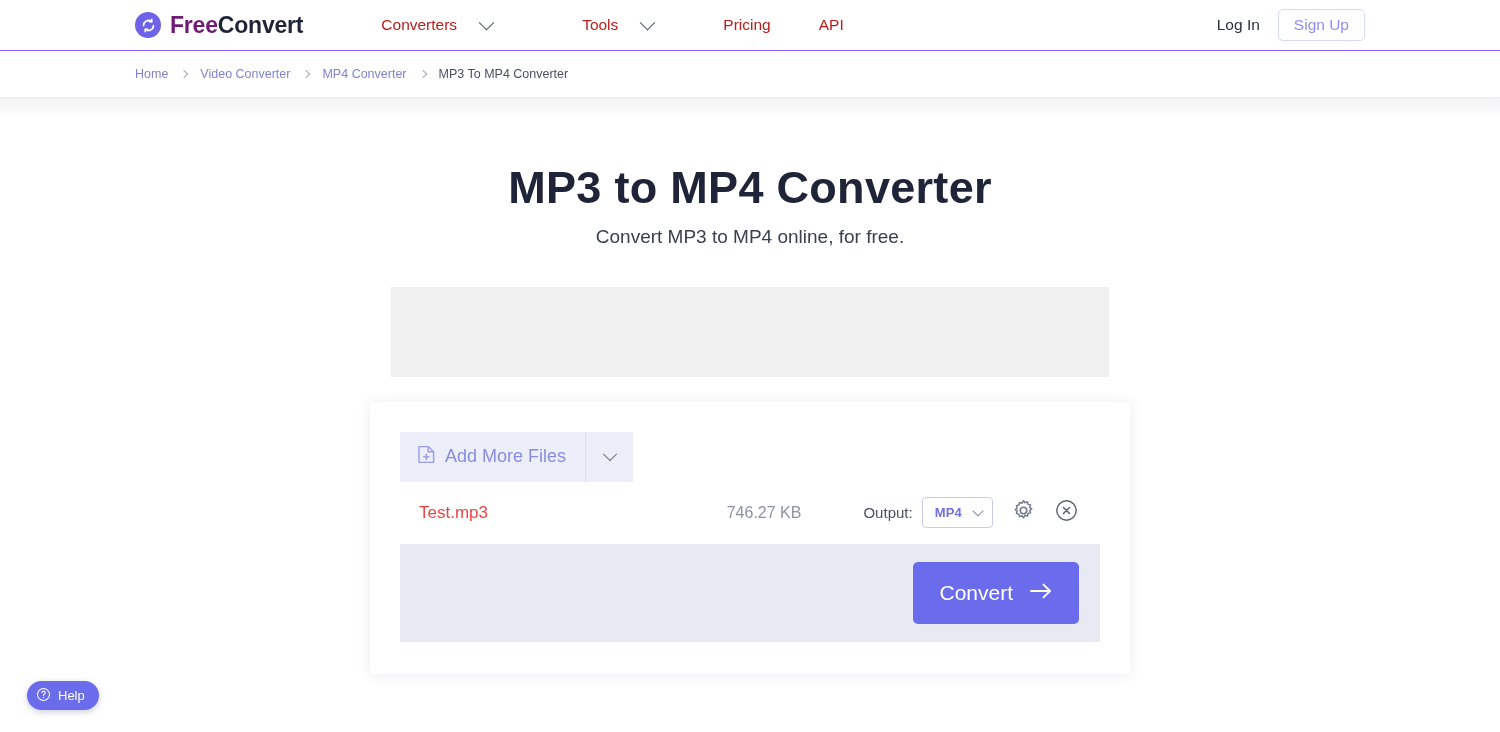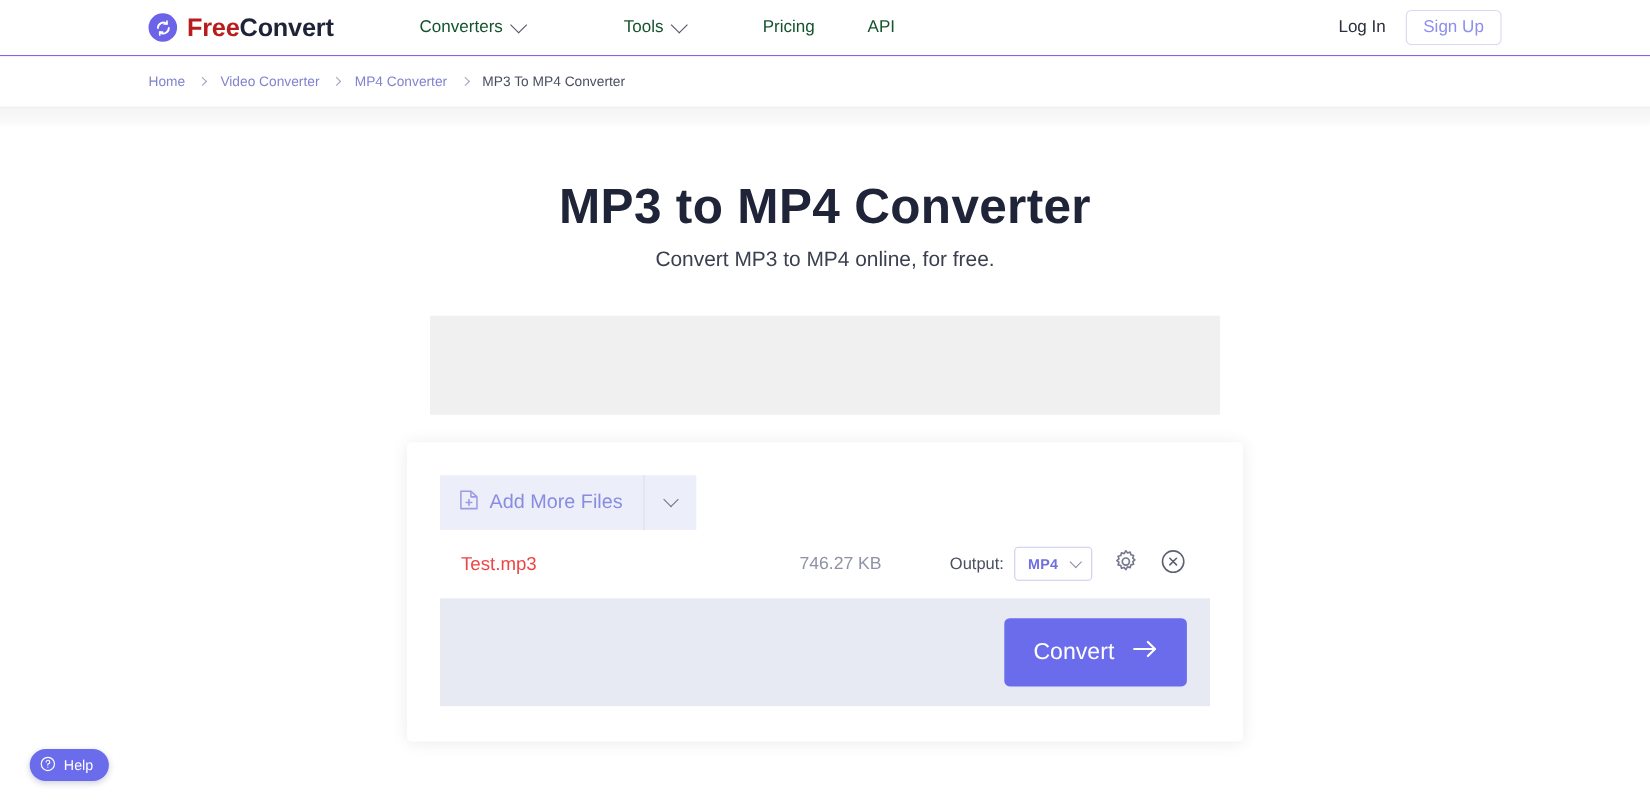--- a/index.html
+++ b/index.html
@@ -34,35 +34,35 @@
     display: flex; align-items: center; justify-content: center;
     flex: none;
   }
   .logo-mark svg { display:block; }
   .logo-text {
     font-size: 23px;
     font-weight: 700;
     letter-spacing: -0.2px;
     white-space: nowrap;
   }
-  .logo-text .free { color: #b91c1c; }
+  .logo-text .free { color: #701a75; }
   .logo-text .convert { color: #1f2337; }
 
   .main-nav {
     display: flex;
     align-items: center;
     margin-left: 78px;
     gap: 0px;
   }
   .nav-item {
     display: flex;
     align-items: center;
-    gap: 9px;
+    gap: 24px;
     font-size: 15.5px;
-    color: #14532d;
+    color: #b91c1c;
     padding: 0 24px;
     cursor: pointer;
     white-space: nowrap;
   }
   .nav-item:first-child { padding-left: 0; }
   .chev {
     width: 11px; height: 11px;
     border-right: 1.6px solid #51566a;
     border-bottom: 1.6px solid #51566a;
     transform: rotate(45deg) translate(-2px,-2px);

